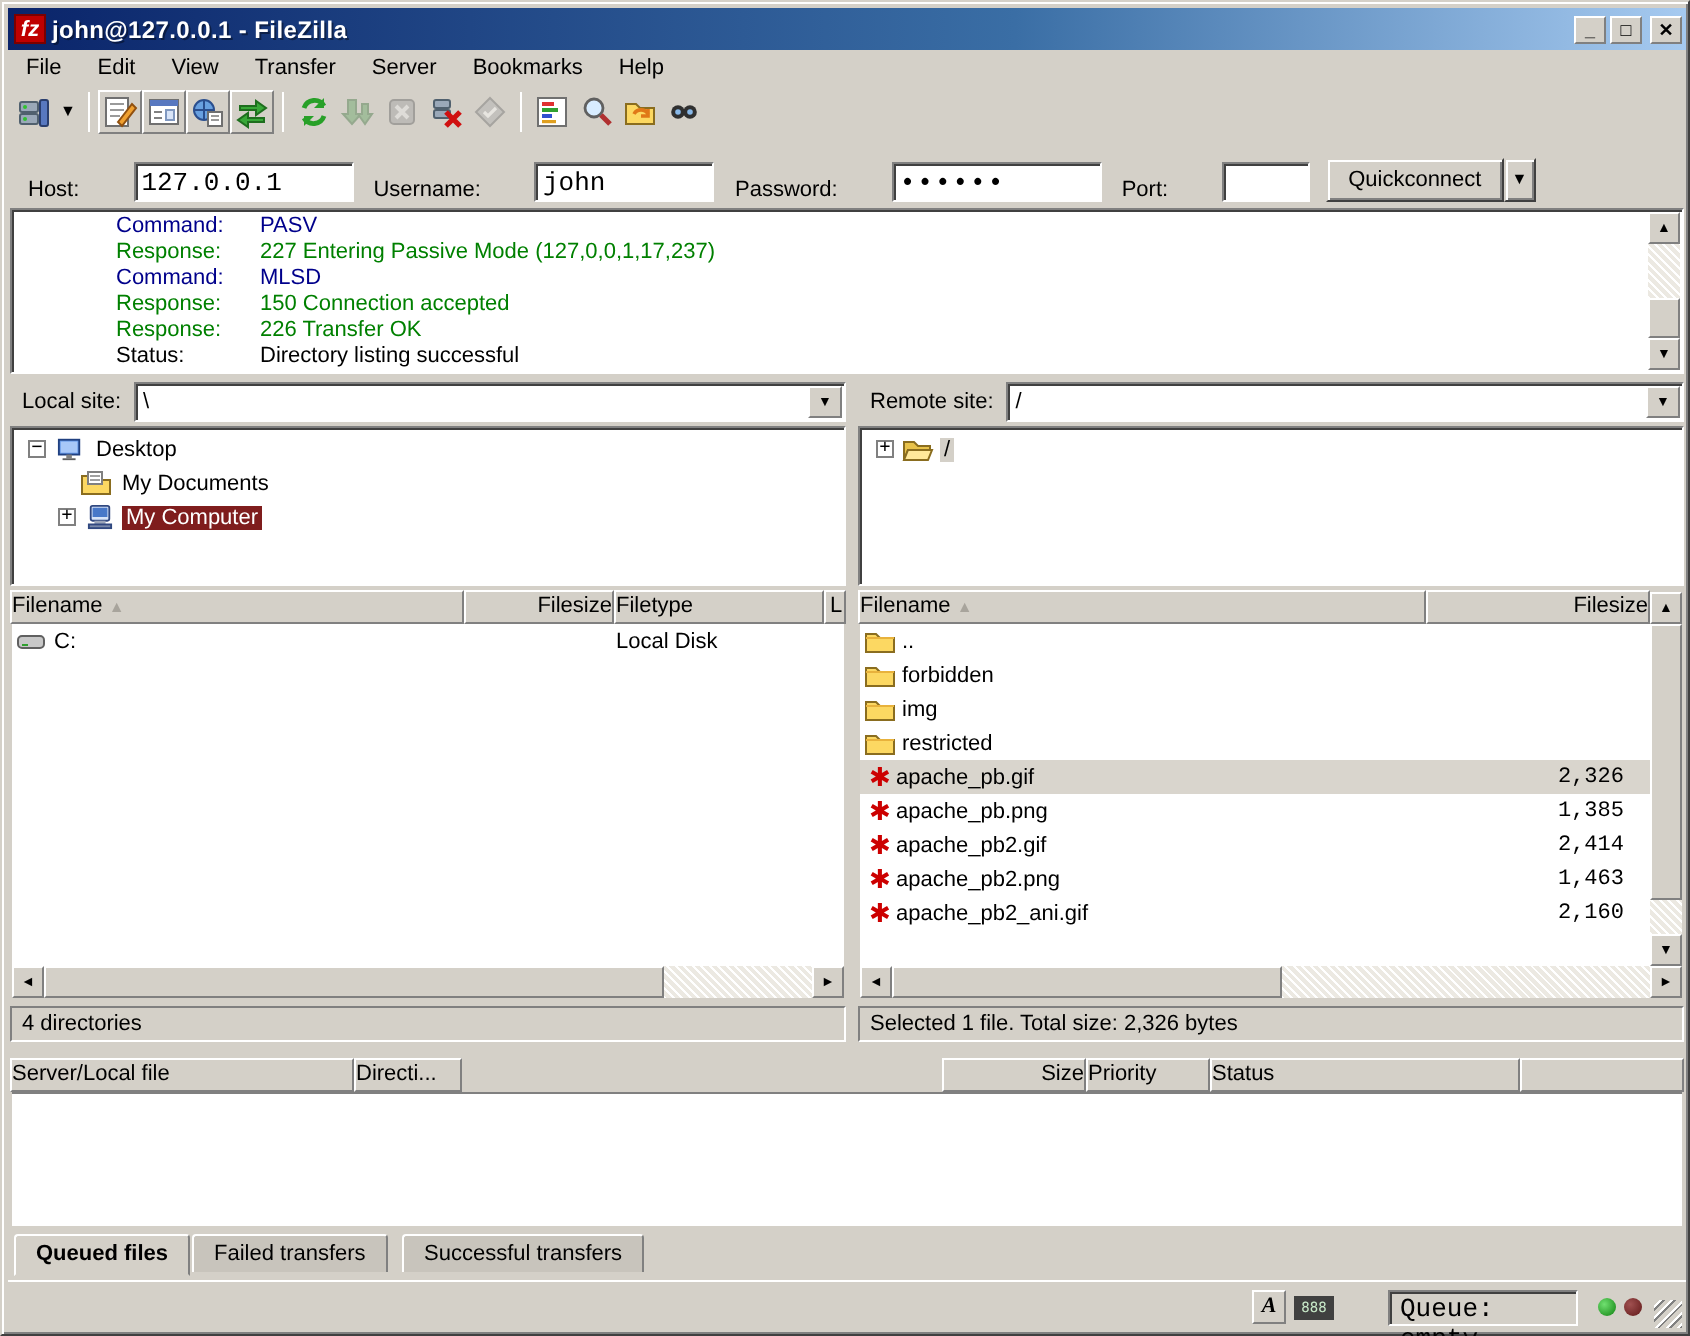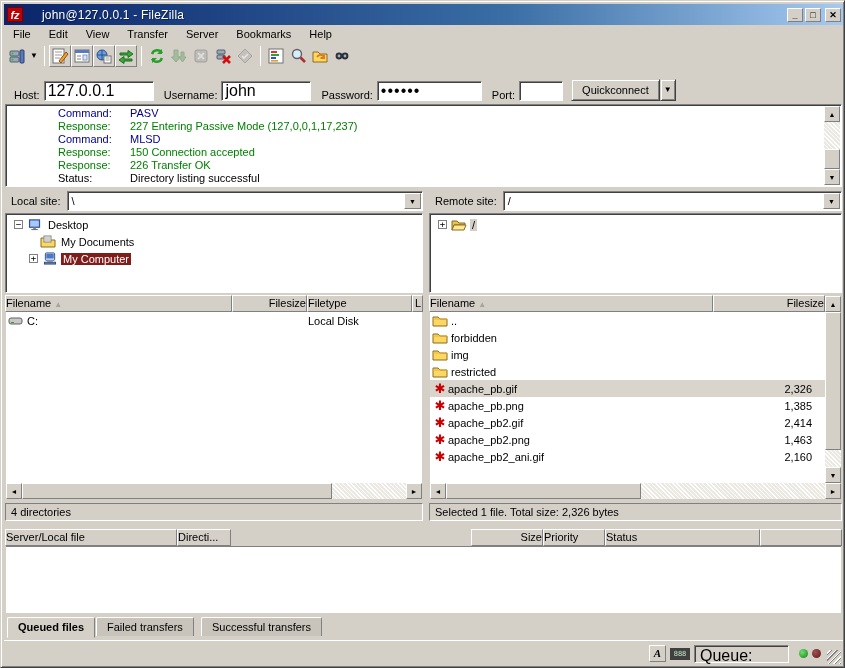--- a/index.html
+++ b/index.html
@@ -11,30 +11,30 @@
          box-shadow: inset 1px 1px 0 #fff, inset -1px -1px 0 #808080; }
   .abs { position:absolute; }
   
   .raised { border-top:1px solid #fff; border-left:1px solid #fff;
             border-bottom:1px solid #808080; border-right:1px solid #808080; background:#d4d0c8; }
   .raised2 { border-top:1px solid #d4d0c8; border-left:1px solid #d4d0c8;
              border-bottom:1px solid #404040; border-right:1px solid #404040;
              box-shadow: inset 1px 1px 0 #fff, inset -1px -1px 0 #808080; background:#d4d0c8; }
   .field { background:#fff; border-top:1px solid #808080; border-left:1px solid #808080;
            border-bottom:1px solid #fff; border-right:1px solid #fff;
-           box-shadow: inset 1px 1px 0 #404040; font-family:Liberation Sans, sans-serif;
-           font-size:16px; padding:2px 3px; outline:none; }
+           box-shadow: inset 1px 1px 0 #404040; font-family:Liberation Mono, monospace;
+           font-size:13px; padding:2px 3px; outline:none;margin-left:23px; }
   .titlebar { left:3px; top:3px; width:839px; height:21px;
               background:linear-gradient(to right,#0a246a,#3a6ea5 60%,#a6caf0);
               display:flex; align-items:center; padding:0 2px; }
   .fzicon { width:16px; height:15px; background:#bf0000; color:#fff; font-weight:bold;
             font-style:italic; font-size:11px; text-align:center; line-height:14px;
             border:1px solid #7a0000; margin:0 3px 0 1px; }
-  .title-text { color:#fff; font-weight:normal; font-size:12px; letter-spacing:.2px;
-                text-shadow:1px 1px 0 rgba(0,0,0,.4); flex:1;margin-left:16px; }
+  .title-text { color:#fff; font-weight:bold; font-size:12px; letter-spacing:.2px;
+                text-shadow:1px 1px 0 rgba(0,0,0,.4); flex:1; }
   .winbtn { width:16px; height:14px; margin-left:2px; font-size:9px; font-weight:bold;
             line-height:12px; text-align:center; color:#000; }
   .menubar { left:3px; top:24px; width:839px; height:18px; display:flex; align-items:center; }
   .menu-item { padding:2px 9px; }
   .toolbar { left:3px; top:42px; width:839px; height:26px; display:flex; align-items:center; padding-left:2px; }
   .ticon { width:22px; height:22px; display:flex; align-items:center; justify-content:center; }
   .ticon.toggled { border-top:1px solid #fff; border-left:1px solid #fff;
                    border-bottom:1px solid #808080; border-right:1px solid #808080; }
   .tsep { width:1px; height:20px; background:#808080; border-right:1px solid #fff; margin:0 4px; }
   .tdrop { width:12px; height:20px; font-size:8px; text-align:center; line-height:20px; }
@@ -62,21 +62,21 @@
               font-family:"DejaVu Sans Mono",monospace; }
   .tlabel { padding:0 2px; white-space:nowrap; }
   .sel-active { background:#7f1d1d; color:#fff; }
   .sel-inactive { background:#d4d0c8; }
   .hcol { position:absolute; top:0; height:17px; background:#d4d0c8;
           border-top:1px solid #fff; border-left:1px solid #fff;
           border-bottom:1px solid #808080; border-right:1px solid #808080;
           padding:1px 0; white-space:nowrap; overflow:hidden; }
   .listbody { position:absolute; background:#fff; overflow:hidden; }
   .frow { height:17px; display:flex; align-items:center; padding-left:2px; }
-  .fsize { position:absolute; text-align:right; }
+  .fsize { position:absolute; text-align:right;font-family:Liberation Mono, monospace; }
   .apstar { color:#cc0000; font-size:13px; width:16px; flex:none; text-align:center; line-height:13px; }
   .icon16 { width:16px; height:13px; flex:none; margin-right:3px; }
   .sbbtn { position:absolute; background:#d4d0c8; border-top:1px solid #fff; border-left:1px solid #fff;
            border-bottom:1px solid #808080; border-right:1px solid #808080;
            font-size:7px; text-align:center; color:#000; }
   .sbtrack { position:absolute; background:#ece9e2;
              background-image:repeating-linear-gradient(45deg,#fff 0 1px,#ece9e2 1px 3px); }
   .sbthumb { position:absolute; background:#d4d0c8; border-top:1px solid #fff; border-left:1px solid #fff;
              border-bottom:1px solid #808080; border-right:1px solid #808080; }
   .statusline { position:absolute; height:18px; background:#d4d0c8;

